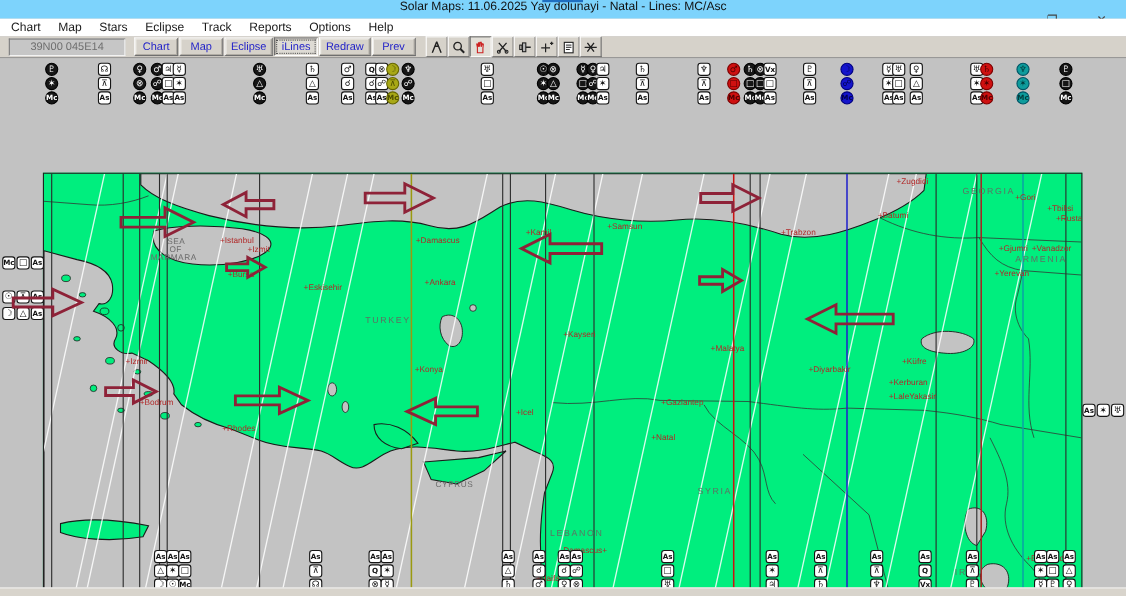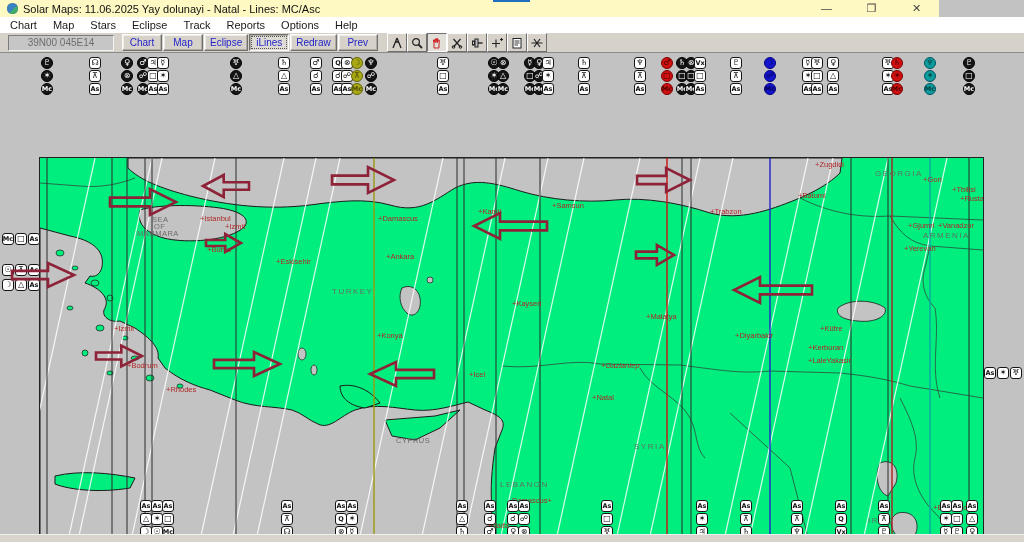--- a/index.html
+++ b/index.html
@@ -1,19 +1,19 @@
 <!DOCTYPE html>
 <html><head>
 <meta charset="utf-8">
 <style>
   html,body{margin:0;padding:0;}
   body{width:1024px;height:542px;position:relative;overflow:hidden;
        font-family:"Liberation Sans",sans-serif;background:#c2c2c2;}
-  .titlebar{position:absolute;top:0;left:0;width:939px;height:17px;background:#fef9c3;
-            display:flex;align-items:center;font-size:11px;color:#111;}
+  .titlebar{position:absolute;top:0;left:0;width:1024px;height:17px;background:#7dd3fc;
+            display:flex;align-items:center;font-size:11px;color:#111;flex-direction:column;}
   .topstrip{position:absolute;top:0;left:493px;width:37px;height:2px;background:#1f6fc0;}
   .globe{width:11px;height:11px;border-radius:50%;margin:0 5px 0 7px;
          background:linear-gradient(135deg,#3b82c4 55%,#3fae6a 55%);box-shadow:inset 0 0 1px #1a4a7a;}
   .wincontrols{margin-left:auto;display:flex;color:#444;}
   .winbtn{width:45px;text-align:center;font-size:11px;}
   .menubar{position:absolute;top:17px;left:0;width:1024px;height:16px;background:#ffffff;
            display:flex;align-items:center;font-size:11px;color:#1a1a1a;padding-left:4px;box-sizing:border-box;}
   .menu-item{padding:0 10px 0 6px;}
   .toolbar{position:absolute;top:33px;left:0;width:1024px;height:20px;background:#d6d2ca;
            border-bottom:1px solid #8a8a8a;display:flex;align-items:center;padding:0 4px;box-sizing:border-box;}
@@ -230,27 +230,27 @@
         <div class="lbl region" style="left: 835px; top: 12px;">GEORGIA</div>
         <div class="lbl city" style="left: 883px; top: 18px;">+Gori</div>
         <div class="lbl city" style="left: 912px; top: 28px;">+Tbilisi</div>
         <div class="lbl city" style="left: 920px; top: 37px;">+Rustavi</div>
         <div class="lbl city" style="left: 868px; top: 64px;">+Gjumri</div>
         <div class="lbl city" style="left: 898px; top: 64px;">+Vanadzor</div>
         <div class="lbl region" style="left: 883px; top: 74px;">ARMENIA</div>
         <div class="lbl city" style="left: 864px; top: 87px;">+Yerevan</div>
         <div class="lbl city" style="left: 74px; top: 167px;">+Izmir</div>
         <div class="lbl city" style="left: 87px; top: 204px;">+Bodrum</div>
-        <div class="lbl city" style="left: 126px; top: 228px;">+Rhodes</div>
+        <div class="lbl city" style="left: 126px; top: 228px; padding-left: 36px;">+Rhodes</div>
         <div class="lbl region" style="left: 292px; top: 130px;">TURKEY</div>
         <div class="lbl city" style="left: 337px; top: 174px;">+Konya</div>
         <div class="lbl city" style="left: 472px; top: 142px;">+Kayseri</div>
         <div class="lbl city" style="left: 606px; top: 155px; text-align: right;">+Malatya</div>
         <div class="lbl city" style="left: 429px; top: 213px;">+Icel</div>
-        <div class="lbl city" style="left: 561px; top: 204px; font-style: italic;">+Gaziantep</div>
+        <div class="lbl city" style="left: 561px; top: 204px;">+Gaziantep</div>
         <div class="lbl city" style="left: 552px; top: 236px;">+Natal</div>
         <div class="lbl city" style="left: 695px; top: 174px;">+Diyarbakir</div>
         <div class="lbl city" style="left: 780px; top: 167px;">+Küfre</div>
         <div class="lbl city" style="left: 768px; top: 186px;">+Kerburan</div>
         <div class="lbl city" style="left: 768px; top: 199px;">+LaleYakasir</div>
         <div class="lbl region" style="left: 594px; top: 285px;">SYRIA</div>
         <div class="lbl region" style="left: 460px; top: 323px;">LEBANON</div>
         <div class="lbl city" style="left: 472px; top: 339px;">Damascus+</div>
         <div class="lbl city" style="left: 447px; top: 364px;">+Haifa</div>
         <div class="lbl sea" style="left: 356px; top: 279px;">CYPRUS</div>

